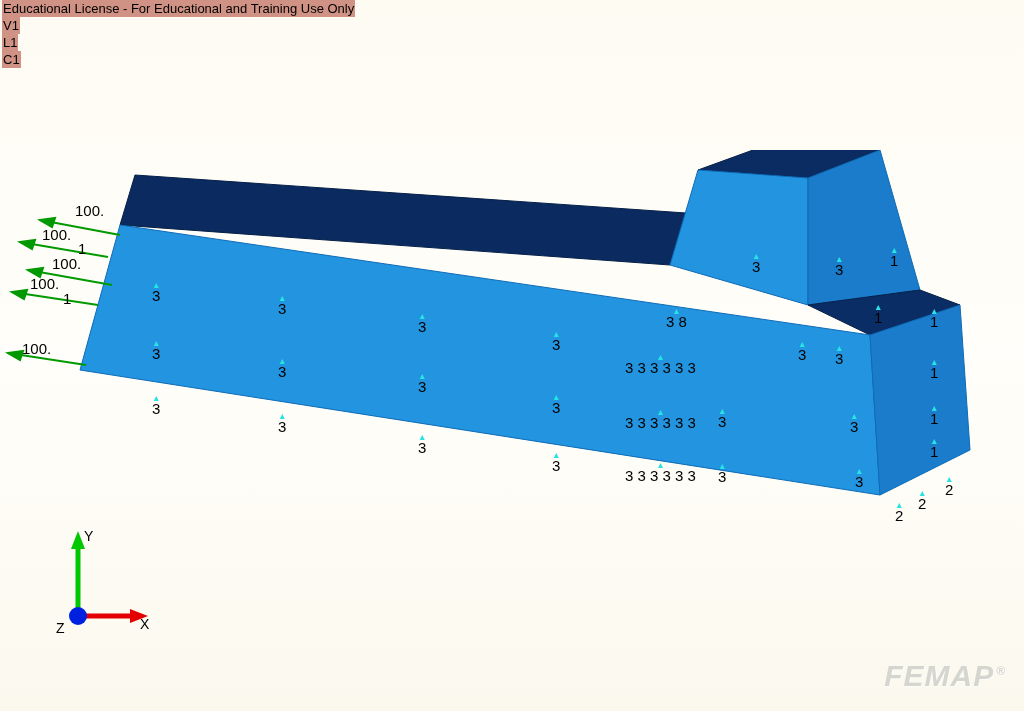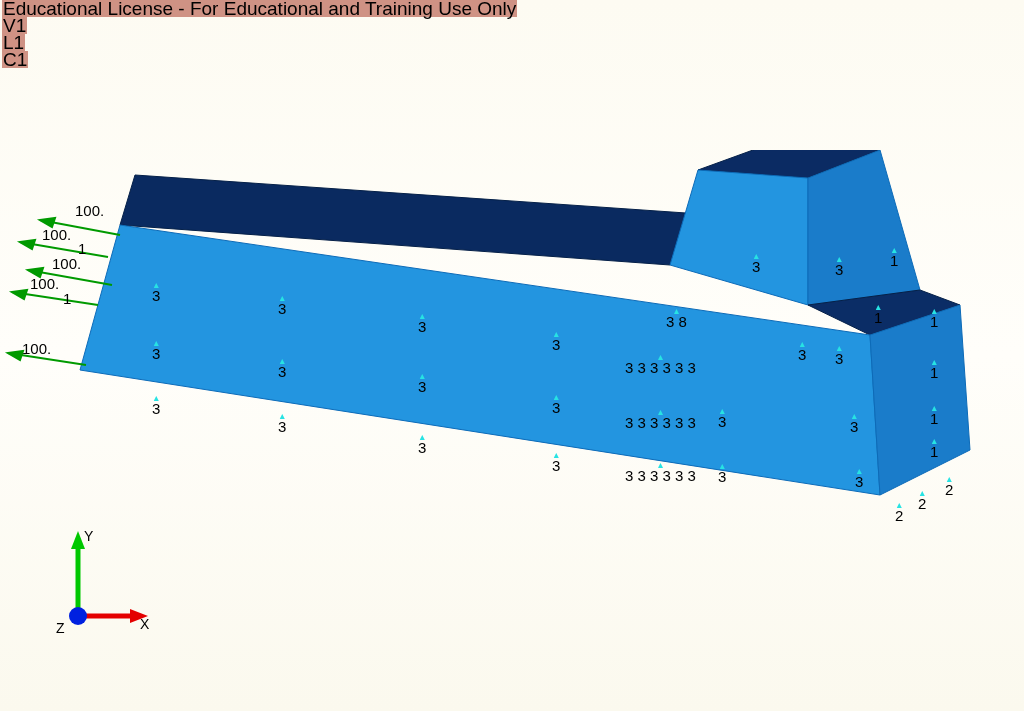--- a/index.html
+++ b/index.html
@@ -15,21 +15,21 @@
     position: relative;
     width: 1024px;
     height: 711px;
     background: linear-gradient(180deg,#fdfbf2 0%, #fffefa 50%, #fbf9ee 100%);
   }
   
   .info-block {
     position: absolute;
     top: 0px;
     left: 2px;
-    font-size: 19px;
+    font-size: 13px;
     line-height: 17px;
   }
   .info-block span {
     display: inline-block;
     background: #cf9284;
     color: #000;
     padding: 0 1px;
   }
   
   .triad {
@@ -191,14 +191,17 @@
 
       <line x1="48" y1="95" x2="108" y2="95" stroke="#e40000" stroke-width="5"></line>
       <polygon points="118,95 100,88 100,102" fill="#e40000"></polygon>
       <text x="110" y="108" class="axis-label" fill="#000">X</text>
 
       <circle cx="48" cy="95" r="9" fill="#0020e0"></circle>
       <text x="26" y="112" class="axis-label" fill="#000">Z</text>
     </svg>
   </div>
 
+  <div class="watermark">
+    <span>FEMAP</span><sup>®</sup>
+  </div>
 
 </div>
 
 </body></html>

